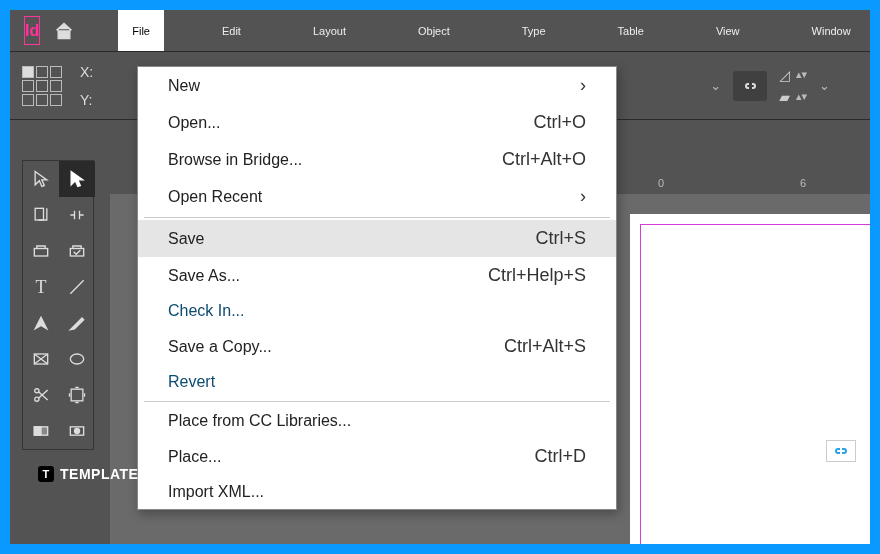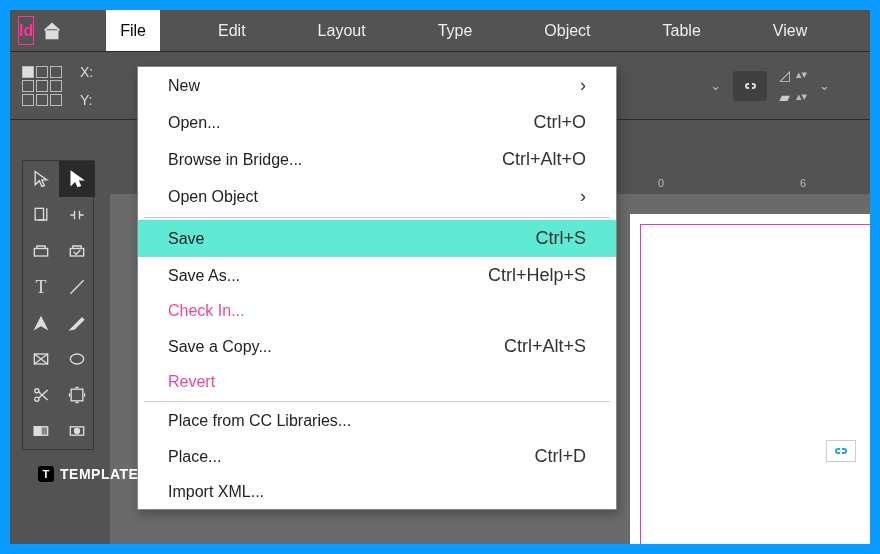--- a/index.html
+++ b/index.html
@@ -1,25 +1,25 @@
 <!DOCTYPE html>
 <html><head>
 <meta charset="utf-8">
 <style>
   * { box-sizing: border-box; margin: 0; padding: 0; font-family: -apple-system, "Segoe UI", Arial, sans-serif; }
   body { width: 880px; height: 554px; background: #0a9aff; padding: 10px; overflow: hidden; position: relative; }
   .app { width: 860px; height: 534px; background: #535353; position: relative; overflow: hidden; }
 
   
   .menubar { height: 42px; background: #535353; display: flex; align-items: stretch; border-bottom: 1px solid #2a2a2a; }
-  .logo-box { width: 40px; display: flex; align-items: center; justify-content: flex-end; border: 1px solid #ff3399; margin: 6px 8px; }
+  .logo-box { width: 40px; display: flex; align-items: center; justify-content: flex-end; border: 1px solid #ff3399; margin: 6px 14px; }
   .logo-box span { color: #ff3399; font-weight: 700; font-size: 16px; }
   .home-btn { width: 42px; display: flex; align-items: center; justify-content: center; color: #ddd; font-size: 22px; }
   .menu-items { display: flex; align-items: stretch; }
-  .menu-item { padding: 16px 14px; display: flex; align-items: center; color: #eee; font-size: 16px; cursor: default; margin-left: 44px; }
+  .menu-item { padding: 16px 14px; display: flex; align-items: center; color: #eee; font-size: 11px; cursor: default; margin-left: 44px; }
   .menu-item.active { background: #fff; color: #000; }
 
   
   .controlbar { height: 68px; background: #535353; display: flex; align-items: center; padding: 0 12px; gap: 18px; border-bottom: 1px solid #2a2a2a; position: relative; }
   .ref-grid { display: grid; grid-template-columns: repeat(3, 12px); grid-template-rows: repeat(3, 12px); gap: 2px; }
   .ref-grid div { border: 1px solid #bbb; background: transparent; }
   .ref-grid div.on { background: #ddd; }
   .xy-labels { display: flex; flex-direction: column; color: #ddd; font-size: 14px; gap: 12px; }
   .ctrl-right { position: absolute; right: 40px; display: flex; align-items: center; gap: 12px; }
   .ctrl-icon { width: 34px; height: 30px; background: #404040; border-radius: 3px; display: flex; align-items: center; justify-content: center; color: #ccc; font-size: 16px; }
@@ -37,22 +37,22 @@
   
   .workspace { position: absolute; left: 100px; right: 0; top: 164px; bottom: 0; background: #6a6a6a; }
   .ruler-h { position: absolute; left: 0; right: 0; top: 0; height: 20px; background: #535353; color: #bbb; font-size: 11px; }
   .ruler-h span { position: absolute; top: 3px; }
   .canvas { position: absolute; left: 520px; top: 40px; width: 320px; height: 460px; background: #fff; }
   .canvas-frame { position: absolute; left: 10px; top: 10px; right: -30px; bottom: -30px; border: 1px solid #d63cd6; }
 
   
   .dropdown { position: absolute; left: 127px; top: 56px; width: 480px; background: #fff; border: 1px solid #888; box-shadow: 2px 4px 10px rgba(0,0,0,.3); z-index: 50; }
   .dd-row { display: flex; align-items: center; justify-content: space-between; padding: 8px 30px; font-size: 16px; color: #222; }
-  .dd-row.disabled { color: #ec4899; }
-  .dd-row.highlight { background: #5eead4; }
+  .dd-row.disabled { color: #0c4a6e; }
+  .dd-row.highlight { background: #e5e5e5; }
   .dd-sep { height: 1px; background: #ccc; margin: 2px 6px; }
   .dd-sub { color: #333; font-size: 18px; }
 
   
   .link-badge { position: absolute; right: 14px; top: 430px; background: #fff; border: 1px solid #ccc; width: 30px; height: 22px; display: flex; align-items: center; justify-content: center; color: #2aa0e8; font-size: 16px; z-index: 20; }
 
   
   .watermark { position: absolute; left: 28px; bottom: 62px; color: #fff; font-size: 14px; font-weight: 700; letter-spacing: .5px; z-index: 60; display: flex; align-items: center; gap: 6px; }
   .wm-box { width: 16px; height: 16px; background: #000; border-radius: 3px; display: flex; align-items: center; justify-content: center; color: #fff; font-size: 11px; font-weight: 800; }
   .wm-net { font-weight: 400; }
@@ -68,22 +68,22 @@
       </div>
     <div class="home-btn">
       <svg class="tl-svg" viewBox="0 0 24 24">
           <path d="M3 11 L12 3 L21 11 M5 10 V21 H19 V10" fill="#ddd" stroke="#ddd"></path>
         </svg>
     </div>
     <div class="menu-items" id="menu-items">
         <div class="menu-item active">File</div>
         <div class="menu-item">Edit</div>
         <div class="menu-item">Layout</div>
+        <div class="menu-item">Object</div>
         <div class="menu-item">Type</div>
-        <div class="menu-item">Object</div>
         <div class="menu-item">Table</div>
         <div class="menu-item">View</div>
         <div class="menu-item">Window</div>
         <div class="menu-item">Help</div>
       </div>
   </div>
 
   <div class="controlbar">
     <div class="ref-grid">
       <div class="on"></div>
@@ -234,21 +234,21 @@
       </div>
       <div class="dd-row">
         <span>Open...</span>
         <span class="dd-sub">Ctrl+O</span>
       </div>
       <div class="dd-row">
         <span>Browse in Bridge...</span>
         <span class="dd-sub">Ctrl+Alt+O</span>
       </div>
       <div class="dd-row">
-        <span>Open Object</span>
+        <span>Open Recent</span>
         <span class="dd-sub" style="font-size: 18px;">›</span>
       </div>
       <div class="dd-sep"></div>
       <div class="dd-row highlight">
         <span>Save</span>
         <span class="dd-sub">Ctrl+S</span>
       </div>
       <div class="dd-row">
         <span>Save As...</span>
         <span class="dd-sub">Ctrl+Help+S</span>

